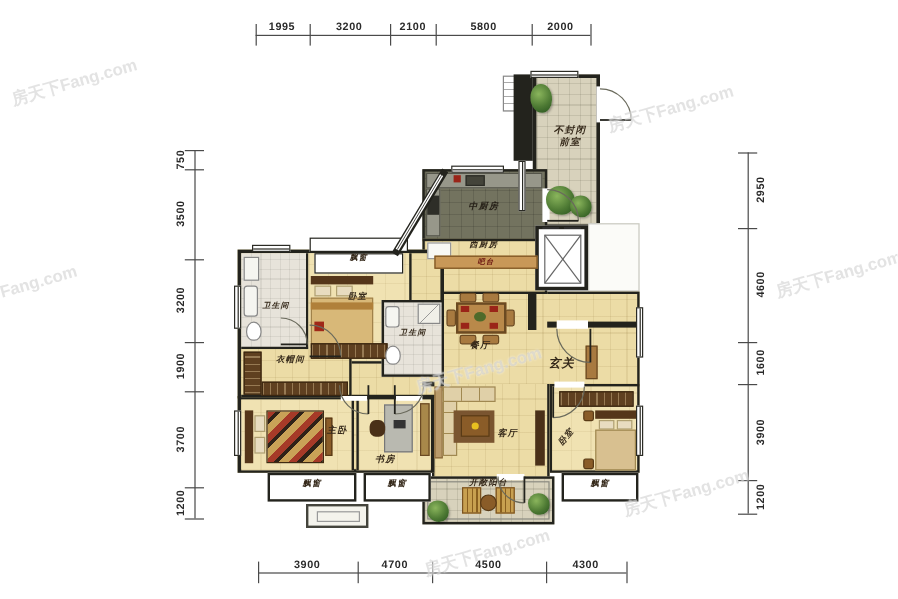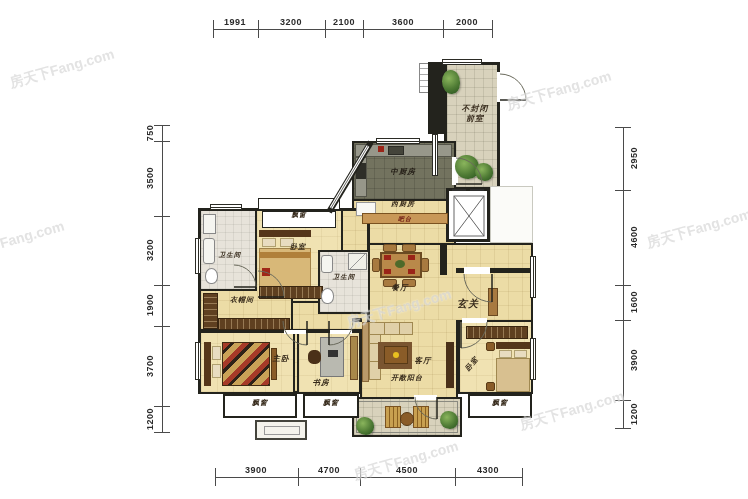--- a/index.html
+++ b/index.html
@@ -72,24 +72,24 @@
   <div class="wm" style="left:518px;top:402px;">房天下Fang.com</div>
   <div class="wm" style="left:352px;top:452px;">房天下Fang.com</div>
 
   <div class="dimline-h" style="left:213px;top:29px;width:279px;"></div>
   <div class="tickv" style="left:213px;top:20px;"></div>
   <div class="tickv" style="left:258px;top:20px;"></div>
   <div class="tickv" style="left:325px;top:20px;"></div>
   <div class="tickv" style="left:363px;top:20px;"></div>
   <div class="tickv" style="left:443px;top:20px;"></div>
   <div class="tickv" style="left:492px;top:20px;"></div>
-  <div class="dim" style="left:215px;top:17px;">1991</div>
+  <div class="dim" style="left:215px;top:17px;">1995</div>
   <div class="dim" style="left:271px;top:17px;">3200</div>
   <div class="dim" style="left:324px;top:17px;">2100</div>
-  <div class="dim" style="left:383px;top:17px;">3600</div>
+  <div class="dim" style="left:383px;top:17px;">5800</div>
   <div class="dim" style="left:447px;top:17px;">2000</div>
 
   <div class="dimline-h" style="left:215px;top:477px;width:307px;"></div>
   <div class="tickv" style="left:215px;top:468px;"></div>
   <div class="tickv" style="left:298px;top:468px;"></div>
   <div class="tickv" style="left:360px;top:468px;"></div>
   <div class="tickv" style="left:455px;top:468px;"></div>
   <div class="tickv" style="left:522px;top:468px;"></div>
   <div class="dim" style="left:236px;top:465px;">3900</div>
   <div class="dim" style="left:309px;top:465px;">4700</div>
@@ -273,21 +273,21 @@
   <div class="room-label" style="left:380px;top:200px;width:46px;font-size:7px;">西厨房</div>
   <div class="room-label" style="left:208px;top:252px;width:44px;font-size:6.5px;">卫生间</div>
   <div class="room-label" style="left:284px;top:243px;width:28px;font-size:7px;">卧室</div>
   <div class="room-label" style="left:218px;top:296px;width:48px;font-size:7px;">衣帽间</div>
   <div class="room-label" style="left:324px;top:274px;width:40px;font-size:6.5px;">卫生间</div>
   <div class="room-label" style="left:382px;top:283px;width:36px;font-size:7.5px;">餐厅</div>
   <div class="room-label" style="left:450px;top:298px;width:36px;font-size:10px;">玄关</div>
   <div class="room-label" style="left:266px;top:354px;width:30px;font-size:7.5px;">主卧</div>
   <div class="room-label" style="left:306px;top:378px;width:30px;font-size:7.5px;">书房</div>
   <div class="room-label" style="left:406px;top:356px;width:34px;font-size:7.5px;">客厅</div>
-  <div class="room-label" style="left:378px;top:374px;width:58px;font-size:7px;">开敞阳台</div>
+  <div class="room-label" style="left:378px;top:398px;width:58px;font-size:7px;">开敞阳台</div>
   <div class="room-label" style="left:458px;top:360px;width:28px;font-size:7px;transform:rotate(-50deg);">卧室</div>
 
   <svg class="overlay" width="748" height="499" viewBox="0 0 748 499">
 
     <line x1="329" y1="212" x2="371" y2="142" stroke="#23231d" stroke-width="6"></line>
     <line x1="331" y1="208" x2="368" y2="146" stroke="#ffffff" stroke-width="3"></line>
     <line x1="331" y1="208" x2="368" y2="146" stroke="#2b2b25" stroke-width="0.7"></line>
 
     <rect x="454" y="196" width="30" height="40" fill="none" stroke="#666" stroke-width="1"></rect>
     <line x1="454" y1="196" x2="484" y2="236" stroke="#666" stroke-width="1"></line>

